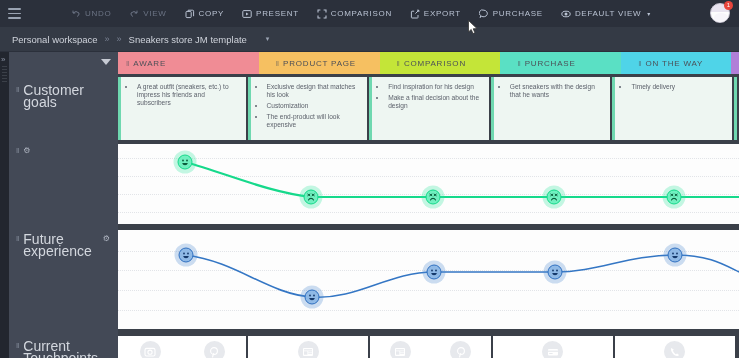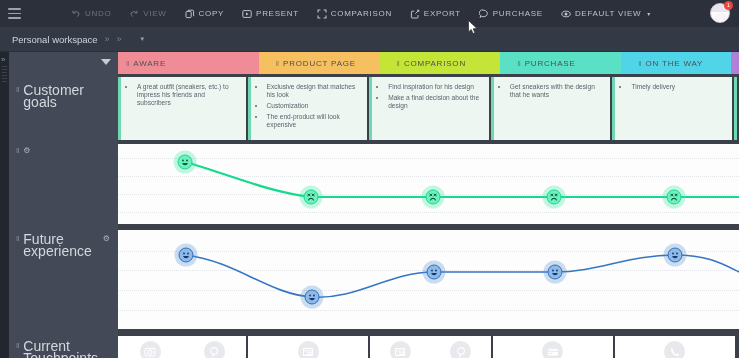--- a/index.html
+++ b/index.html
@@ -245,20 +245,21 @@
   <div class="avatar-wrap">
     <div class="avatar"></div>
     <div class="badge">1</div>
   </div>
 </div>
 
 <div id="breadcrumb">
   <span class="crumb">Personal workspace</span>
   <span class="sep">»</span>
   <span class="sep">»</span>
+  <span class="crumb">Sneakers store JM template</span>
   <span class="bc-caret">▾</span>
 </div>
 
 <div id="workspace">
 
   <div id="rail">
     <span class="expand">»</span>
     <span class="rail-dots"></span>
   </div>
 

